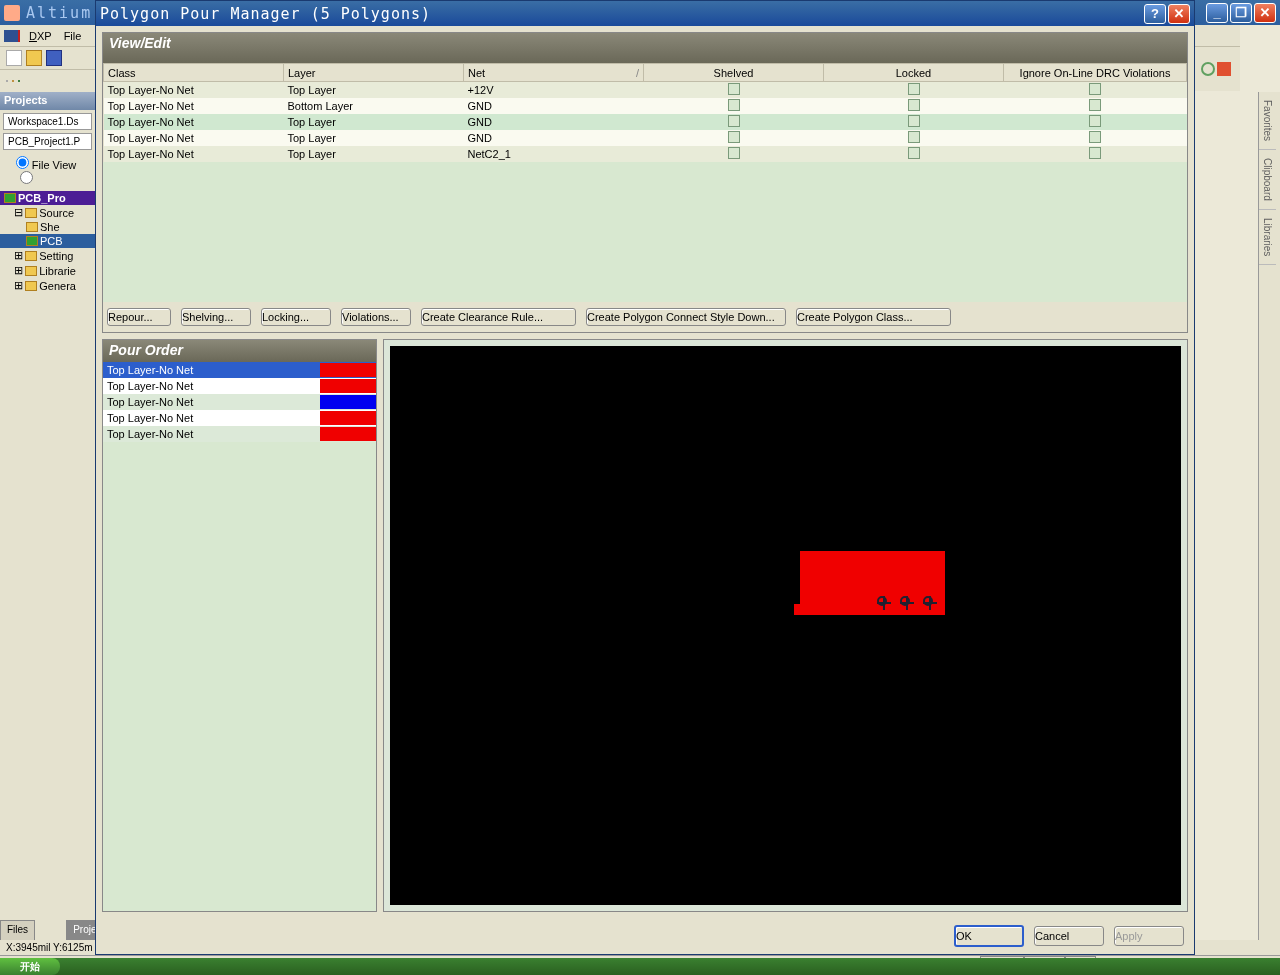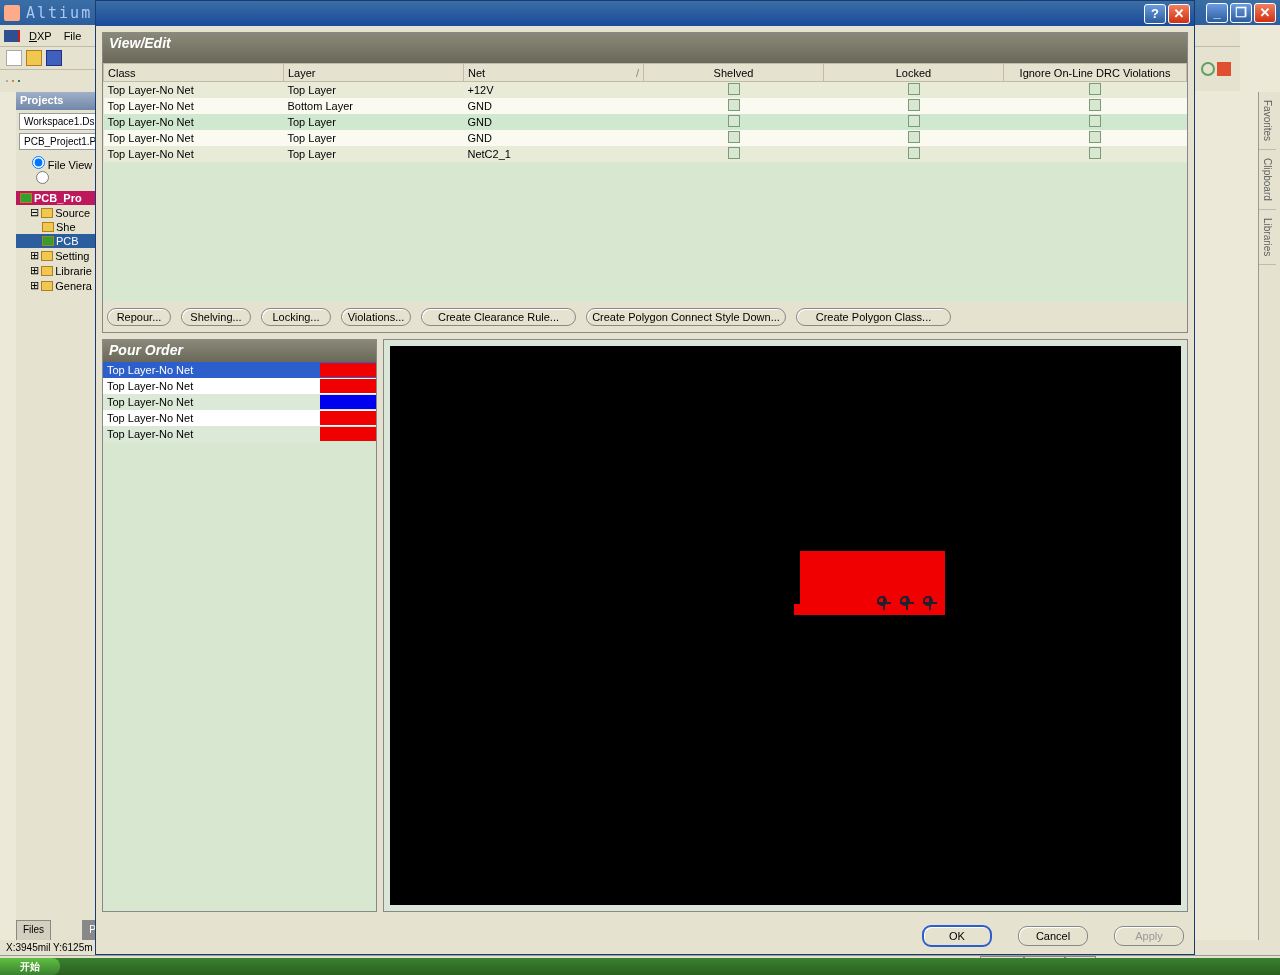--- a/index.html
+++ b/index.html
@@ -21,27 +21,27 @@
 .menubar span { padding: 2px 5px; }
 .menubar span u { text-decoration: underline; }
 
 
 .toolbar1 { position: absolute; top: 47px; left: 0; width: 95px; height: 22px; background: #e5e2cf; display: flex; align-items: center; gap: 4px; padding-left: 6px; }
 .toolbar1 .tb { width: 16px; height: 16px; }
 .toolbar2 { position: absolute; top: 69px; left: 0; width: 95px; height: 23px; background: #e5e2cf; display: flex; align-items: center; gap: 4px; padding-left: 6px; border-top: 1px solid #c0bca8; }
 .toolbar-right { position: absolute; top: 47px; right: 40px; width: 48px; height: 44px; background: #e5e2cf; display: flex; align-items: center; justify-content: center; gap: 2px; }
 
 
-.projects { position: absolute; top: 92px; left: 16px; width: 95px; bottom: 35px; background: #e5e2cf; }
+.projects { position: absolute; top: 92px; left: 0; width: 95px; bottom: 35px; background: #e5e2cf; }
 .projects .hdr { height: 18px; background: linear-gradient(#a0b0c8,#7088a8); color: #fff; padding: 2px 4px; font-weight: bold; }
 .projects .row { padding: 2px 4px; background: #fff; border: 1px solid #999; margin: 3px; font-size: 10px; overflow: hidden; white-space: nowrap; }
 .projects .radios { padding: 3px 16px; font-size: 10px; }
 .projects .tree { background: #e5e2cf; padding: 2px 0; font-size: 10px; }
 .projects .tnode { padding: 1px 2px 1px 14px; white-space: nowrap; overflow: hidden; display: flex; align-items: center; gap: 2px; }
-.projects .tnode.l1 { padding-left: 4px; font-weight: bold; background:#be185d;color:#fff;}
+.projects .tnode.l1 { padding-left: 4px; font-weight: bold; background:#4c1d95;color:#fff;}
 .projects .tnode.l2 { padding-left: 14px; }
 .projects .tnode.l3 { padding-left: 26px; }
 .projects .tnode .fic { width: 12px; height: 10px; background: #f0c850; border: 1px solid #b08020; display: inline-block; }
 .projects .tnode .fic.pcb { background: #30a030; }
 .projects .tabs { position: absolute; bottom: 0; left: 0; right: 0; height: 20px; display: flex; gap: 31px; }
 .projects .tabs .tab { padding: 3px 6px; background: #d4d0bf; border: 1px solid #888; border-bottom: none; font-size: 10px; }
 .projects .tabs .tab.active { background: #888; color:#fff; }
 
 
 .rightpanels { position: absolute; top: 92px; right: 0; width: 22px; bottom: 0; background: #e5e2cf; border-left: 1px solid #999; }
@@ -71,21 +71,21 @@
 .vepanel th { text-align: left; font-weight: normal; background: #e5e2cf; border: 1px solid #c0bca8; padding: 2px 4px; height: 18px; }
 .vepanel th.c { text-align: center; }
 .vepanel td { padding: 1px 4px; height: 16px; }
 .vepanel tr.r0 { background: #e8ebd8; }
 .vepanel tr.r1 { background: #fafaf0; }
 .vepanel tr.sel { background: #d0e8d0; }
 .vepanel .chk { display:inline-block; width:12px; height:12px; border:1px solid #7a9a7a; background:#d8e8d0; }
 .vepanel .filler { height: 140px; background: #d8e8d0; }
 
 .btnrow { padding: 6px 4px; display: flex; gap: 10px; background: #e5e2cf; }
-.btn { background: #e5e2cf; border: 1px solid #888; border-radius: 9px; padding: 2px 0; text-align: center; cursor: pointer; box-shadow: inset 1px 1px #fff; }
+.btn { background: #e5e2cf; border: 1px solid #888; border-radius: 3px; padding: 2px 0; text-align: left; cursor: pointer; box-shadow: inset 1px 1px #fff; }
 
 
 .lower { flex: 1; display: flex; gap: 6px; }
 .pourpanel { width: 275px; display: flex; flex-direction: column; border: 1px solid #888; }
 .pourpanel .sect { height: 22px; background: linear-gradient(#8a8878,#6a6858); color: #fff; font-style: italic; font-weight: bold; font-size: 14px; padding: 2px 6px; }
 .pourlist { flex: 1; background: #d8e8d0; }
 .pourlist .prow { display: flex; height: 16px; align-items: center; }
 .pourlist .prow .nm { flex: 1; padding: 0 4px; }
 .pourlist .prow .sw { width: 56px; height: 14px; }
 .pourlist .prow.r0 { background: #dce9d8; }
@@ -98,21 +98,21 @@
 
 .preview { flex: 1; background: #dce6d8; border: 1px solid #888; padding: 6px; display:flex; }
 .preview .canvas { flex:1; background: #000; position: relative; }
 .preview .poly { position: absolute; background: #f00000; }
 .preview .pad { position:absolute; width:10px;height:10px; border:2px solid #202030; border-radius:50%; }
 .preview .pad::before, .preview .pad::after { content:""; position:absolute; background:#202030; }
 .preview .pad::before { left:4px; top:-2px; width:2px; height:14px; }
 .preview .pad::after { top:4px; left:-2px; height:2px; width:14px; }
 
 
-.dlgfoot { height: 36px; display: flex; justify-content: flex-end; align-items: center; gap: 26px; padding: 0 10px; }
+.dlgfoot { height: 36px; display: flex; justify-content: flex-end; align-items: center; gap: 10px; padding: 0 10px; }
 .dlgfoot .btn { width: 70px; padding: 3px 0; }
 .dlgfoot .btn.primary { border: 2px solid #2c5ecc; }
 .dlgfoot .btn.disabled { color: #999; }
 </style>
 </head>
 <body>
 
 <div class="outer-title">
   <div class="appicon"></div>
   <div class="t">Altium</div>
@@ -205,20 +205,21 @@
     <div class="st">PCB</div>
     <div class="st">&gt;&gt;</div>
   </div>
 </div>
 <div class="taskbar">
   <div class="start">开始</div>
 </div>
 
 <div class="dialog">
   <div class="titlebar">
+    <div class="t">Polygon Pour Manager (5 Polygons)</div>
     <div class="ctrls">
       <div class="winbtn min">?</div>
       <div class="winbtn close">✕</div>
     </div>
   </div>
 
   <div class="body">
 
     <div class="vepanel">
       <div class="sect">View/Edit</div>

